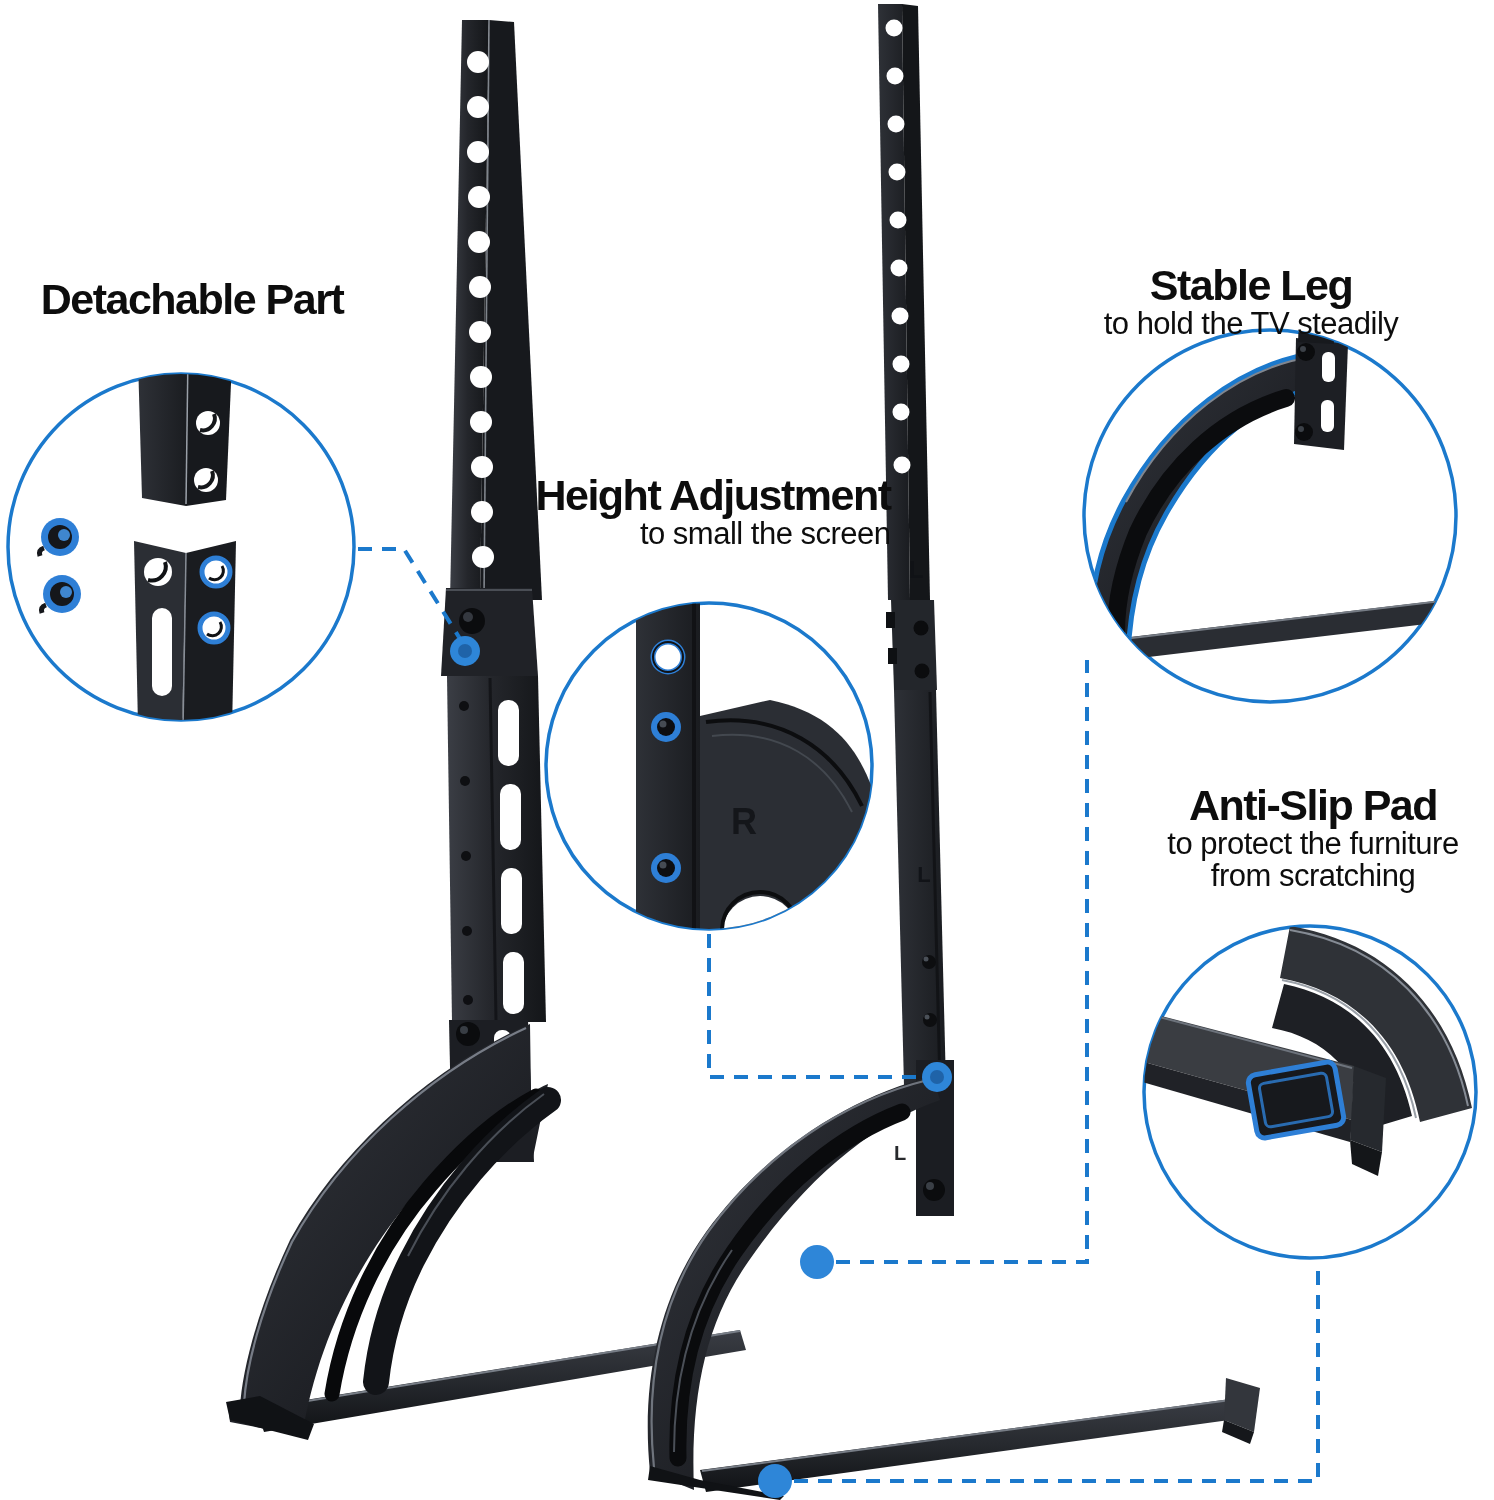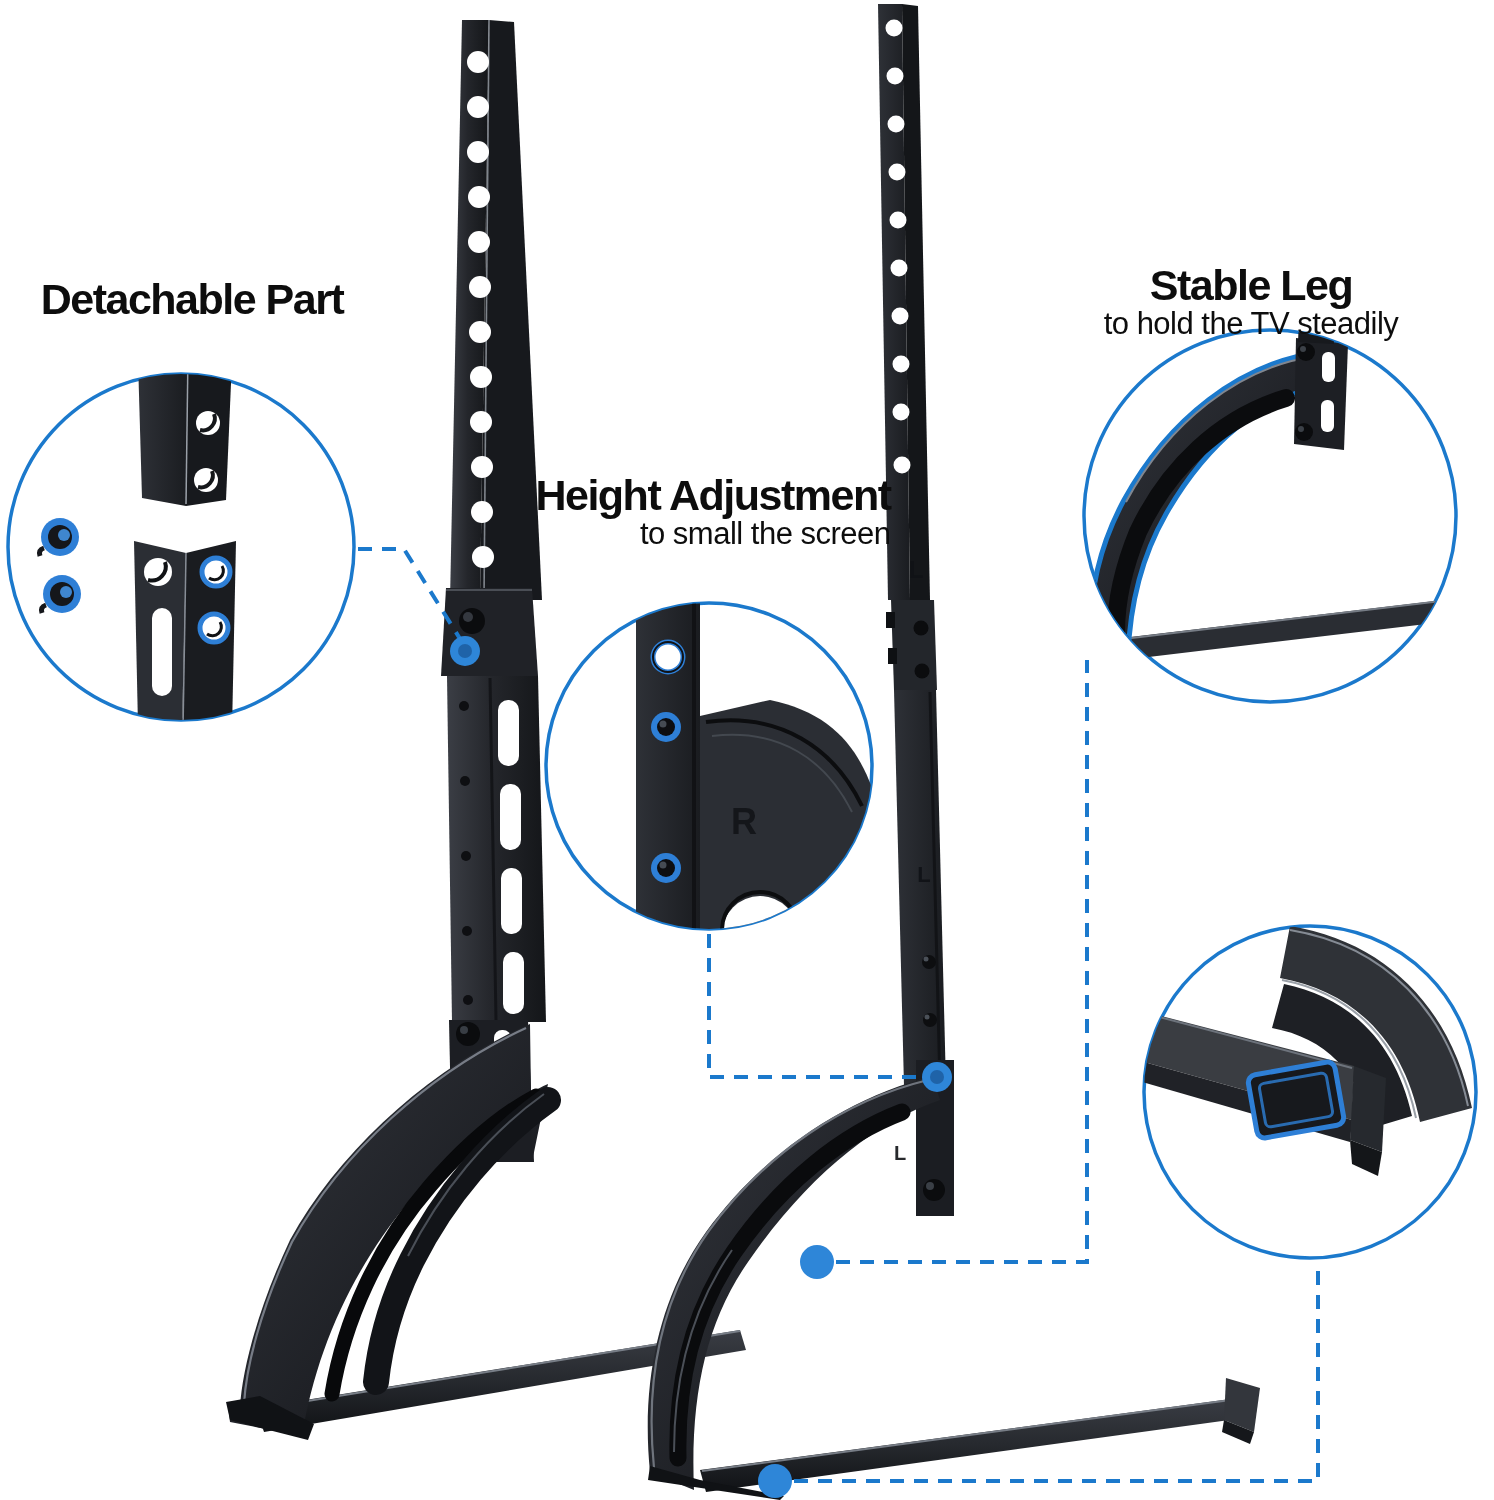--- a/index.html
+++ b/index.html
@@ -330,14 +330,19 @@
 <div class="callout-label" style="left:713px;top:474px;text-align:right;">
   <div class="title">Height Adjustment</div>
   <div class="sub">to small the screen</div>
 </div>
 
 <div class="callout-label" style="left:1251px;top:229px;margin-top:35px;">
   <div class="title">Stable Leg</div>
   <div class="sub">to hold the TV steadily</div>
 </div>
 
+<div class="callout-label" style="left:1313px;top:784px;">
+  <div class="title">Anti-Slip Pad</div>
+  <div class="sub">to protect the furniture</div>
+  <div class="sub">from scratching</div>
+</div>
 
 </div>
 
 </body></html>

